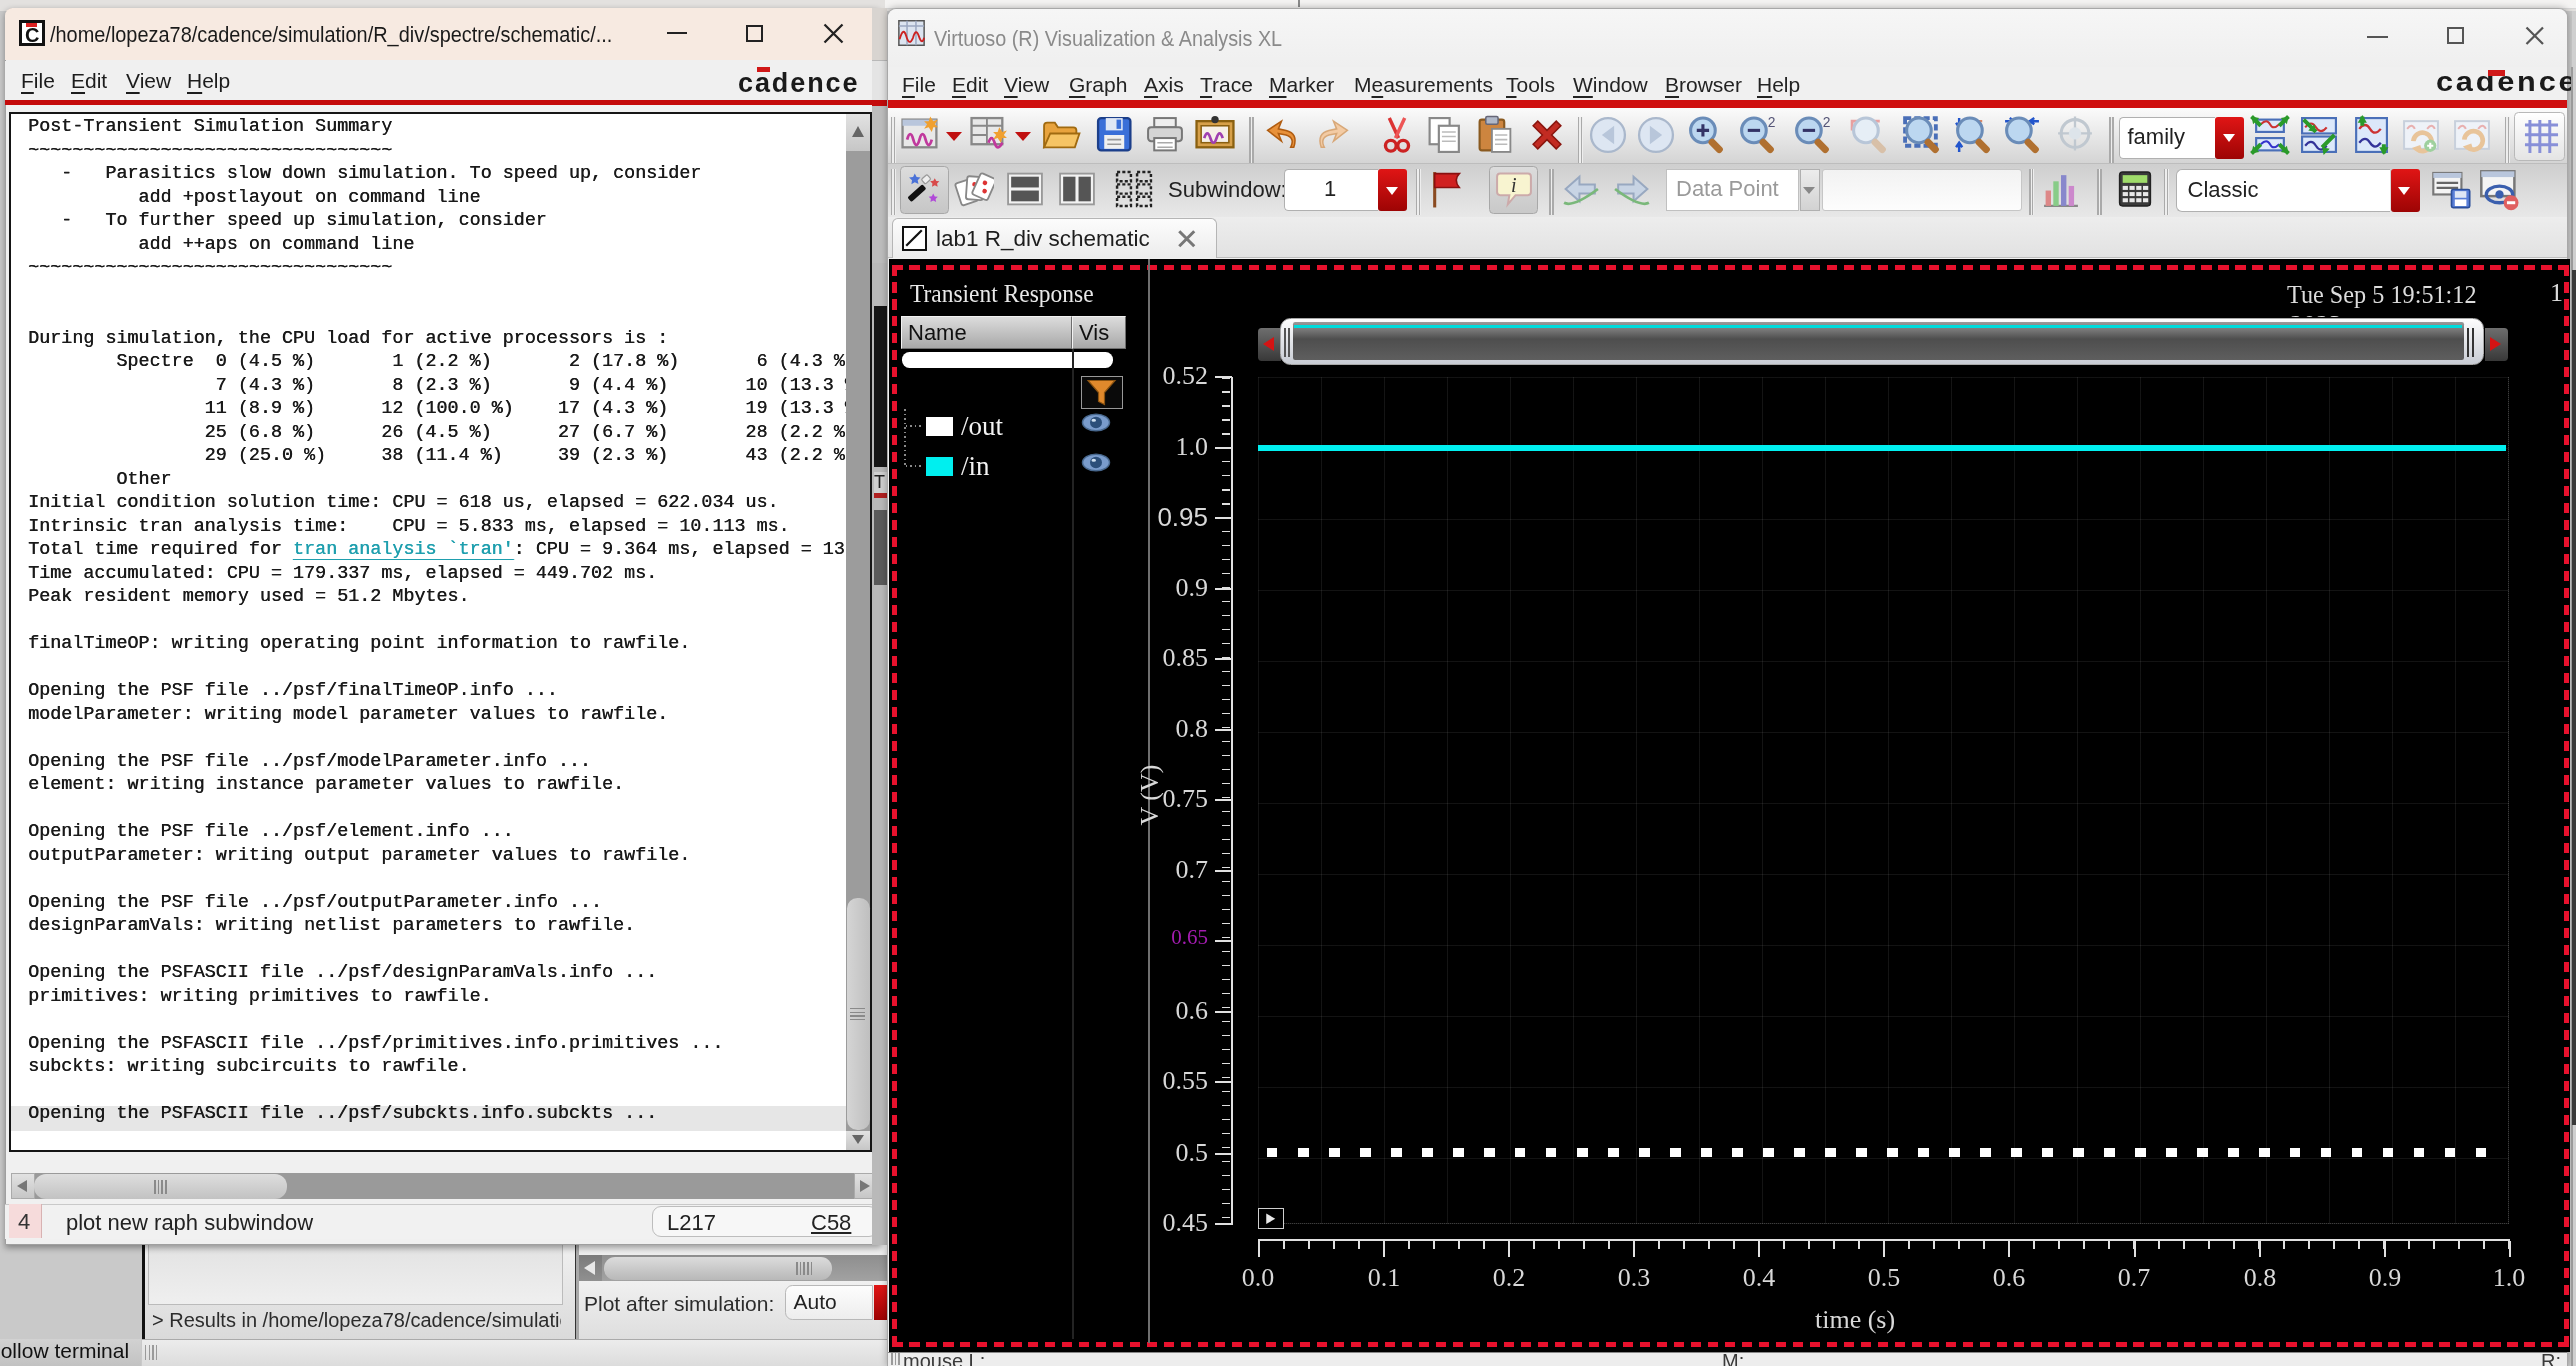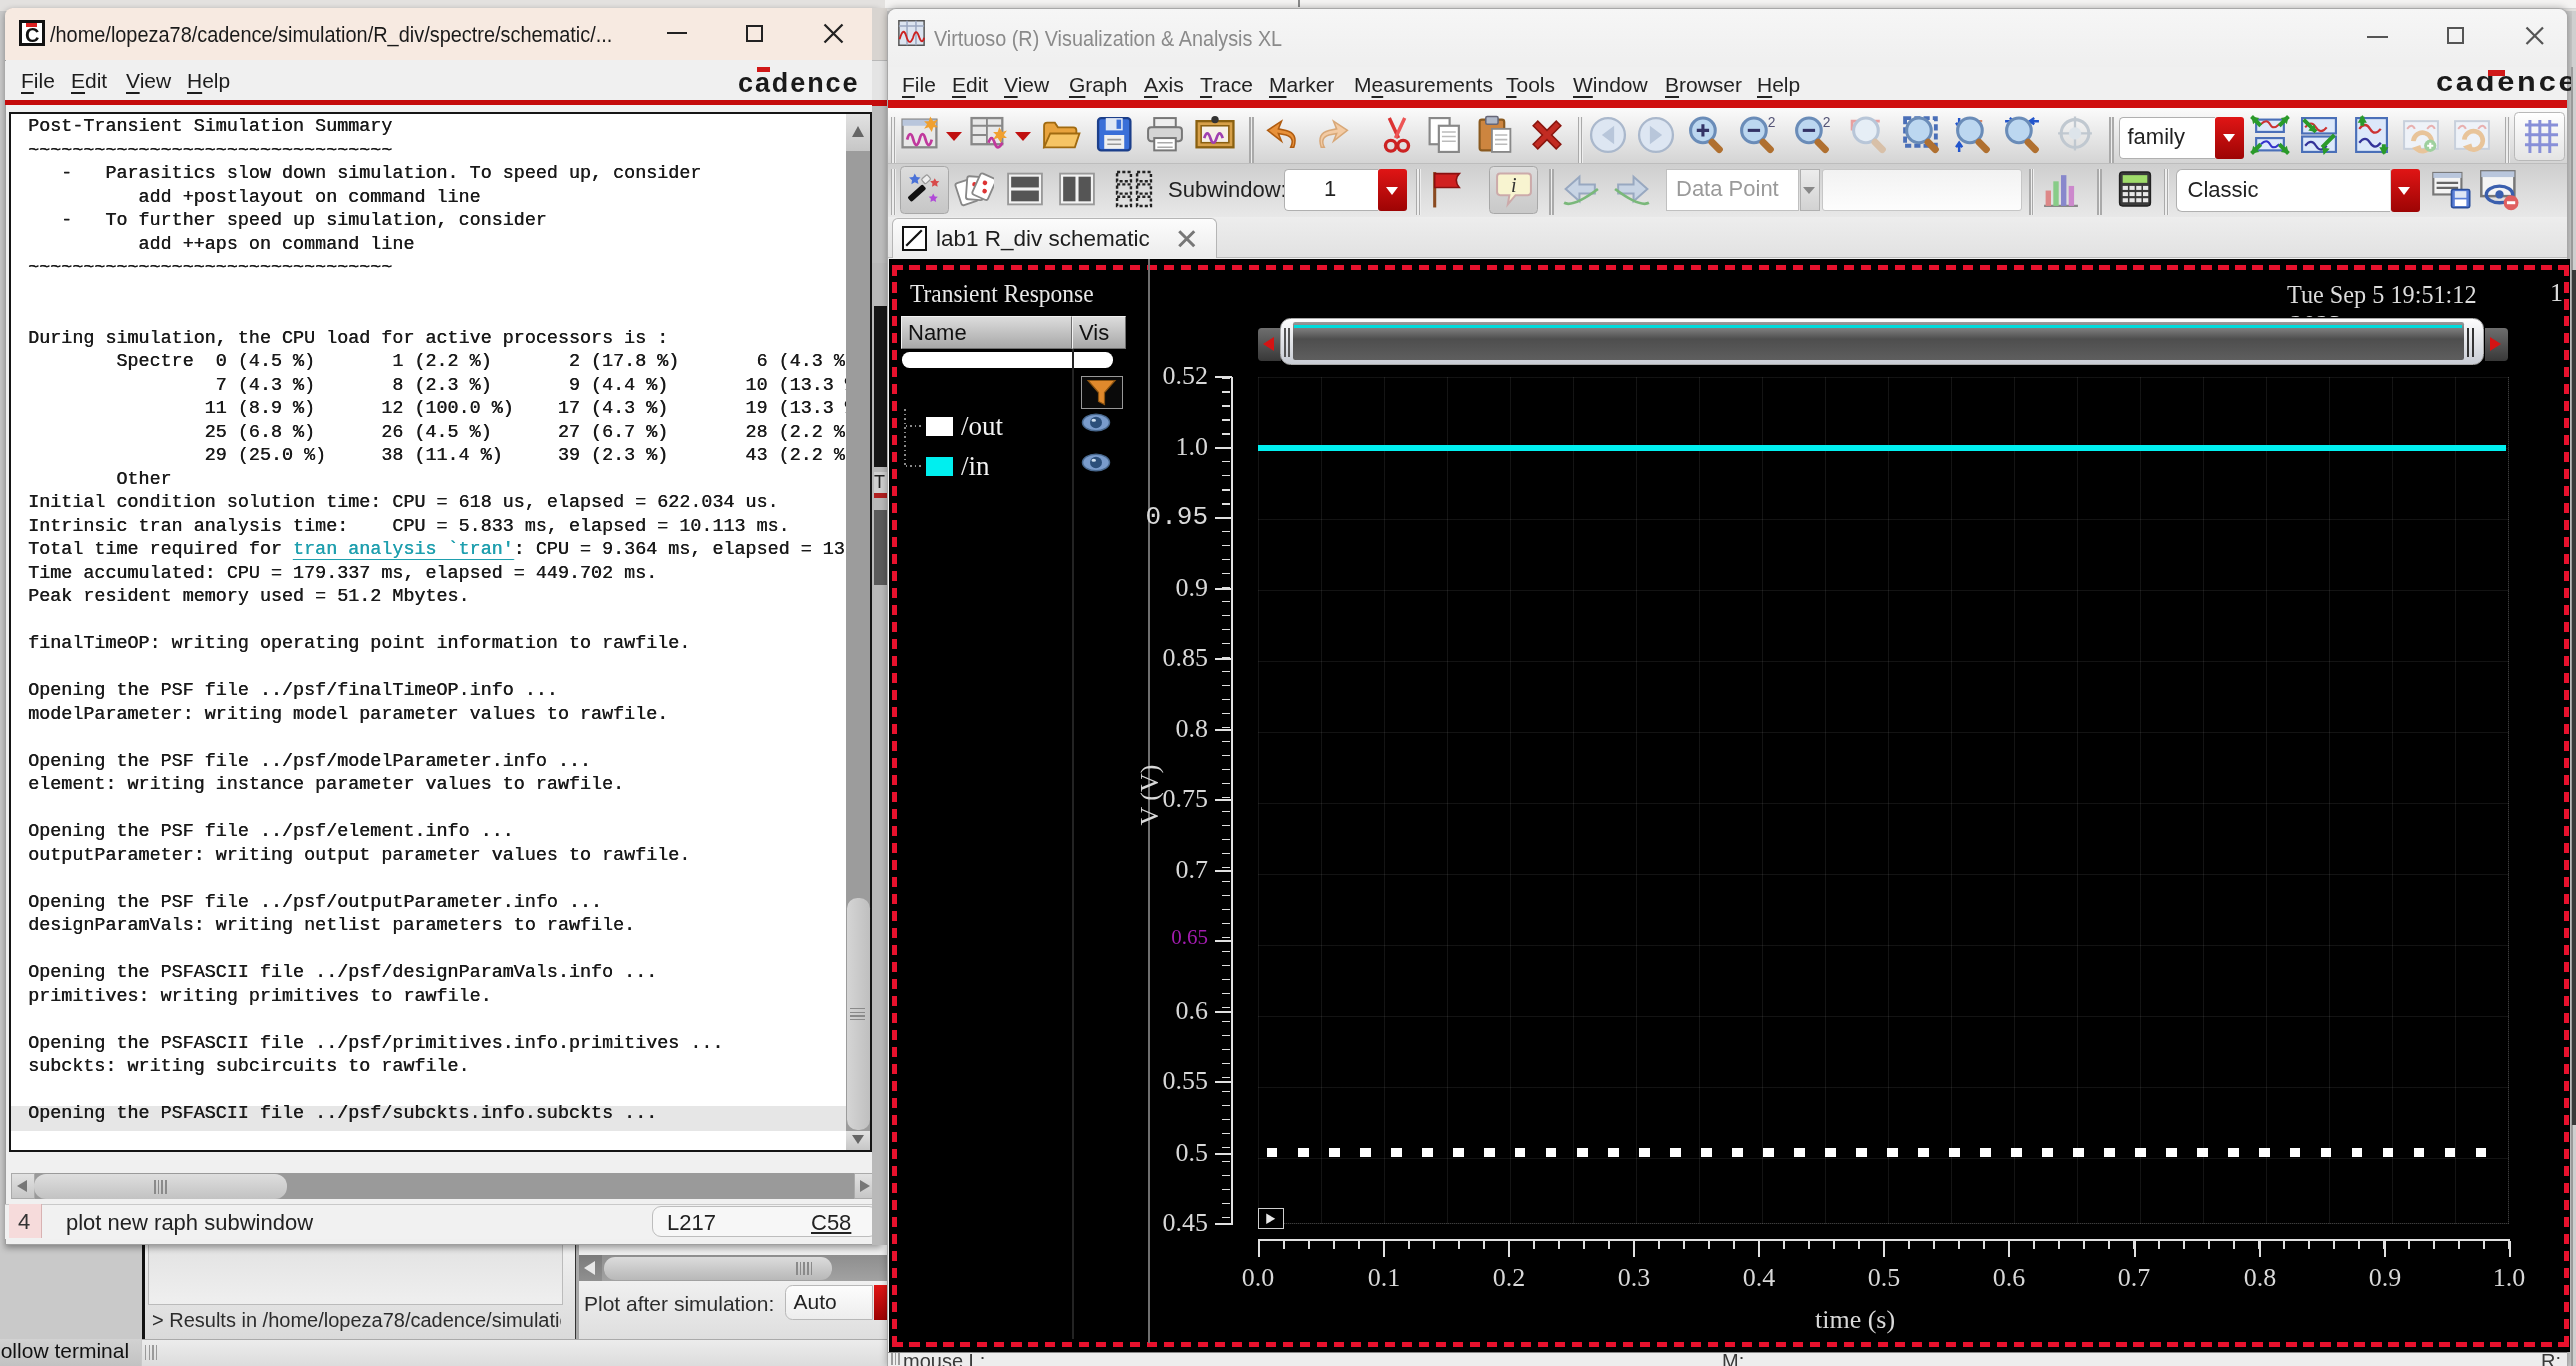--- a/index.html
+++ b/index.html
@@ -504,21 +504,21 @@
 <div class="abs" style="left:1148px;top:259px;width:2.2px;height:1084px;background:#6f6f6f;"></div>
 <div class="abs" style="left:1072px;top:349px;width:1.5px;height:990px;background:#232323;"></div>
 <div class="abs" style="left:1258px;top:377px;width:1251px;height:847px;background-image:repeating-linear-gradient(90deg,rgba(185,185,185,0.11) 0 0.7px,transparent 0.7px 63px),repeating-linear-gradient(rgba(185,185,185,0.10) 0 0.7px,transparent 0.7px 71px);border-right:0.7px dotted rgba(185,185,185,0.25);border-bottom:0.7px dotted rgba(185,185,185,0.25);"></div>
 <div class="abs" style="left:1231px;top:377px;width:1.5px;height:848px;background:#e0e0e0;"></div>
 <div class="abs" style="left:1222px;top:377px;width:8.2px;height:847px;background:repeating-linear-gradient(rgba(224,224,224,1) 0 1.5px,transparent 1.5px 14px);"></div>
 <div class="abs" style="left:1215px;top:376px;width:16.5px;height:2.2px;background:#e0e0e0;"></div>
 <div class="abs" style="left:1087px;top:361px;width:121px;height:31.5px;text-align:right;color:#d8d8d8;font-size:26px;font-family:'Liberation Serif',serif;">0.52</div>
 <div class="abs" style="left:1215px;top:447px;width:16.5px;height:2.2px;background:#e0e0e0;"></div>
 <div class="abs" style="left:1087px;top:432px;width:121px;height:31.5px;text-align:right;color:#d8d8d8;font-size:26px;font-family:'Liberation Serif',serif;">1.0</div>
 <div class="abs" style="left:1215px;top:517px;width:16.5px;height:2.2px;background:#e0e0e0;"></div>
-<div class="abs" style="left:1087px;top:502px;width:121px;height:31.5px;text-align:right;color:#d8d8d8;font-size:26px;font-family:Liberation Mono, monospace;">0.95</div>
+<div class="abs" style="left:1087px;top:502px;width:121px;height:31.5px;text-align:right;color:#d8d8d8;font-size:26px;font-family:Liberation Sans, sans-serif;">0.95</div>
 <div class="abs" style="left:1215px;top:588px;width:16.5px;height:2.2px;background:#e0e0e0;"></div>
 <div class="abs" style="left:1087px;top:573px;width:121px;height:31.5px;text-align:right;color:#d8d8d8;font-size:26px;font-family:'Liberation Serif',serif;">0.9</div>
 <div class="abs" style="left:1215px;top:658px;width:16.5px;height:2.2px;background:#e0e0e0;"></div>
 <div class="abs" style="left:1087px;top:643px;width:121px;height:31.5px;text-align:right;color:#d8d8d8;font-size:26px;font-family:'Liberation Serif',serif;">0.85</div>
 <div class="abs" style="left:1215px;top:729px;width:16.5px;height:2.2px;background:#e0e0e0;"></div>
 <div class="abs" style="left:1087px;top:714px;width:121px;height:31.5px;text-align:right;color:#d8d8d8;font-size:26px;font-family:'Liberation Serif',serif;">0.8</div>
 <div class="abs" style="left:1215px;top:799px;width:16.5px;height:2.2px;background:#e0e0e0;"></div>
 <div class="abs" style="left:1087px;top:784px;width:121px;height:31.5px;text-align:right;color:#d8d8d8;font-size:26px;font-family:'Liberation Serif',serif;">0.75</div>
 <div class="abs" style="left:1215px;top:870px;width:16.5px;height:2.2px;background:#e0e0e0;"></div>
 <div class="abs" style="left:1087px;top:855px;width:121px;height:31.5px;text-align:right;color:#d8d8d8;font-size:26px;font-family:'Liberation Serif',serif;">0.7</div>

